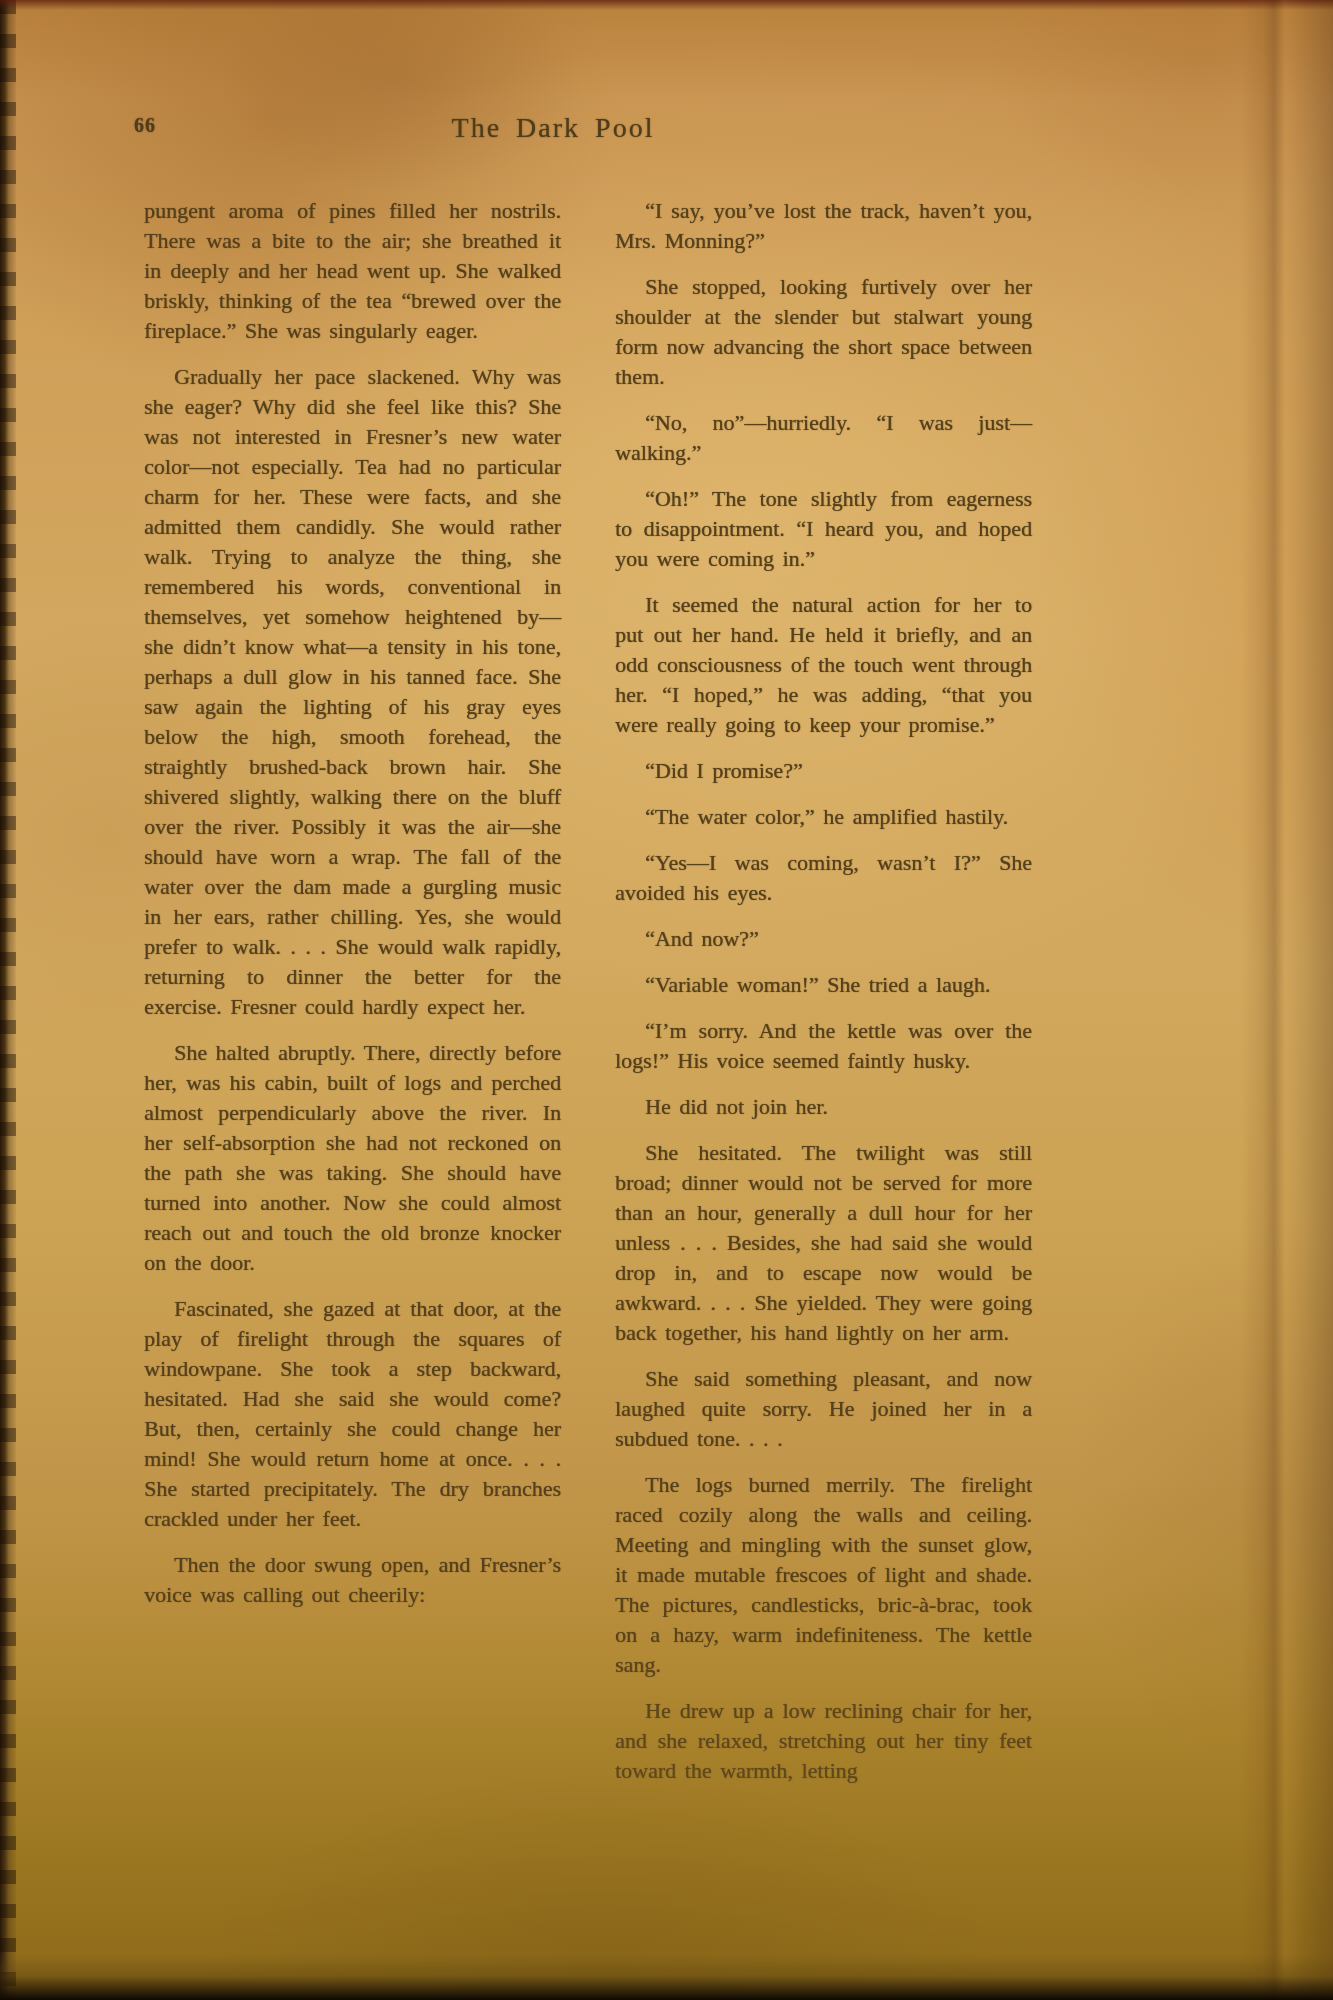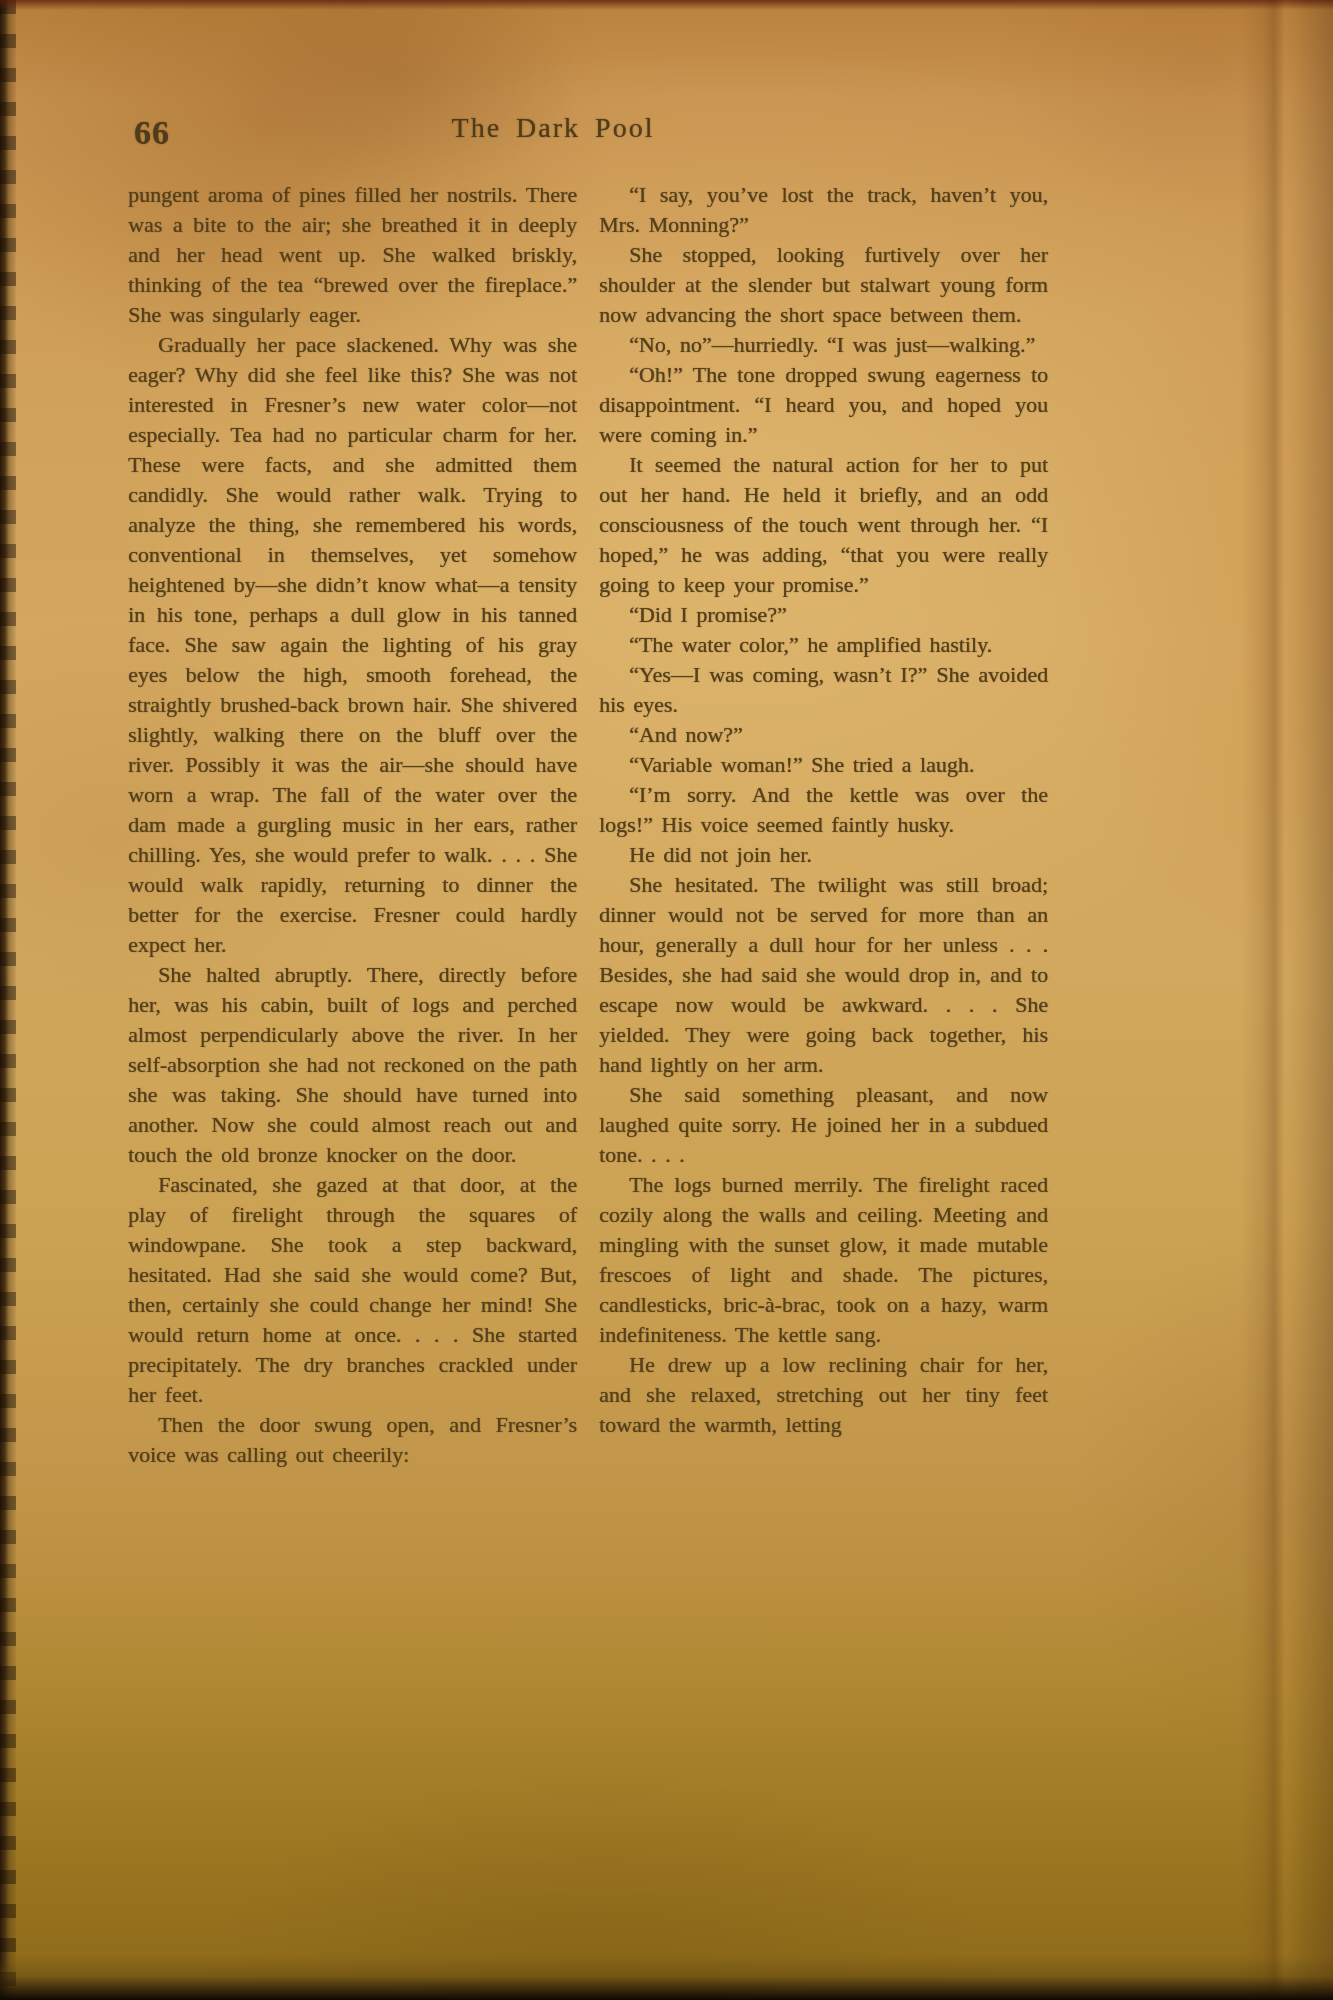--- a/index.html
+++ b/index.html
@@ -60,34 +60,34 @@
 
   .content{
     position:absolute;left:128px;top:108px;width:920px;
   }
   .header{
     position:relative;height:46px;
     color:#4f3c1a;
   }
   .page-num{
     position:absolute;left:6px;top:6px;
-    font-size:34px;font-weight:700;letter-spacing:1px;
+    font-size:20px;font-weight:700;letter-spacing:1px;
     text-shadow:0 0 1.4px rgba(79,60,26,0.85);
   }
   .title{
     position:absolute;left:0;right:70px;top:4px;text-align:center;
     font-size:28px;font-weight:400;letter-spacing:2px;word-spacing:6px;
     text-shadow:0 0 1.4px rgba(79,60,26,0.85);
   }
   .columns{
     display:flex;gap:22px;margin-top:26px;
   }
   .col{flex:1 1 0;}
   .para{
-    margin:0;
+    margin:16px;
     font-size:22px;line-height:30px;
     text-align:justify;
     color:#55401b;
     word-spacing:0.14em;
     text-shadow:0.4px 0.4px 1.1px rgba(84,62,26,0.85);
   }
   .para.indent{text-indent:30px;}
 </style>
 </head>
 <body>
@@ -105,21 +105,21 @@
           <p class="para">pungent aroma of pines filled her nostrils. There was a bite to the air; she breathed it in deeply and her head went up. She walked briskly, thinking of the tea “brewed over the fireplace.” She was singularly eager.</p>
           <p class="para indent">Gradually her pace slackened. Why was she eager? Why did she feel like this? She was not interested in Fresner’s new water color—not especially. Tea had no particular charm for her. These were facts, and she admitted them candidly. She would rather walk. Trying to analyze the thing, she remembered his words, conventional in themselves, yet somehow heightened by—she didn’t know what—a tensity in his tone, perhaps a dull glow in his tanned face. She saw again the lighting of his gray eyes below the high, smooth forehead, the straightly brushed-back brown hair. She shivered slightly, walking there on the bluff over the river. Possibly it was the air—she should have worn a wrap. The fall of the water over the dam made a gurgling music in her ears, rather chilling. Yes, she would prefer to walk. . . . She would walk rapidly, returning to dinner the better for the exercise. Fresner could hardly expect her.</p>
           <p class="para indent">She halted abruptly. There, directly before her, was his cabin, built of logs and perched almost perpendicularly above the river. In her self-absorption she had not reckoned on the path she was taking. She should have turned into another. Now she could almost reach out and touch the old bronze knocker on the door.</p>
           <p class="para indent">Fascinated, she gazed at that door, at the play of firelight through the squares of windowpane. She took a step backward, hesitated. Had she said she would come? But, then, certainly she could change her mind! She would return home at once. . . . She started precipitately. The dry branches crackled under her feet.</p>
           <p class="para indent">Then the door swung open, and Fresner’s voice was calling out cheerily:</p>
         </div>
       <div class="col">
           <p class="para indent">“I say, you’ve lost the track, haven’t you, Mrs. Monning?”</p>
           <p class="para indent">She stopped, looking furtively over her shoulder at the slender but stalwart young form now advancing the short space between them.</p>
           <p class="para indent">“No, no”—hurriedly. “I was just—walking.”</p>
-          <p class="para indent">“Oh!” The tone dropped swung eagerness to disappointment. “I heard you, and hoped you were coming in.”</p>
+          <p class="para indent">“Oh!” The tone slightly from eagerness to disappointment. “I heard you, and hoped you were coming in.”</p>
           <p class="para indent">It seemed the natural action for her to put out her hand. He held it briefly, and an odd consciousness of the touch went through her. “I hoped,” he was adding, “that you were really going to keep your promise.”</p>
           <p class="para indent">“Did I promise?”</p>
           <p class="para indent">“The water color,” he amplified hastily.</p>
           <p class="para indent">“Yes—I was coming, wasn’t I?” She avoided his eyes.</p>
           <p class="para indent">“And now?”</p>
           <p class="para indent">“Variable woman!” She tried a laugh.</p>
           <p class="para indent">“I’m sorry. And the kettle was over the logs!” His voice seemed faintly husky.</p>
           <p class="para indent">He did not join her.</p>
           <p class="para indent">She hesitated. The twilight was still broad; dinner would not be served for more than an hour, generally a dull hour for her unless . . . Besides, she had said she would drop in, and to escape now would be awkward. . . . She yielded. They were going back together, his hand lightly on her arm.</p>
           <p class="para indent">She said something pleasant, and now laughed quite sorry. He joined her in a subdued tone. . . .</p>

